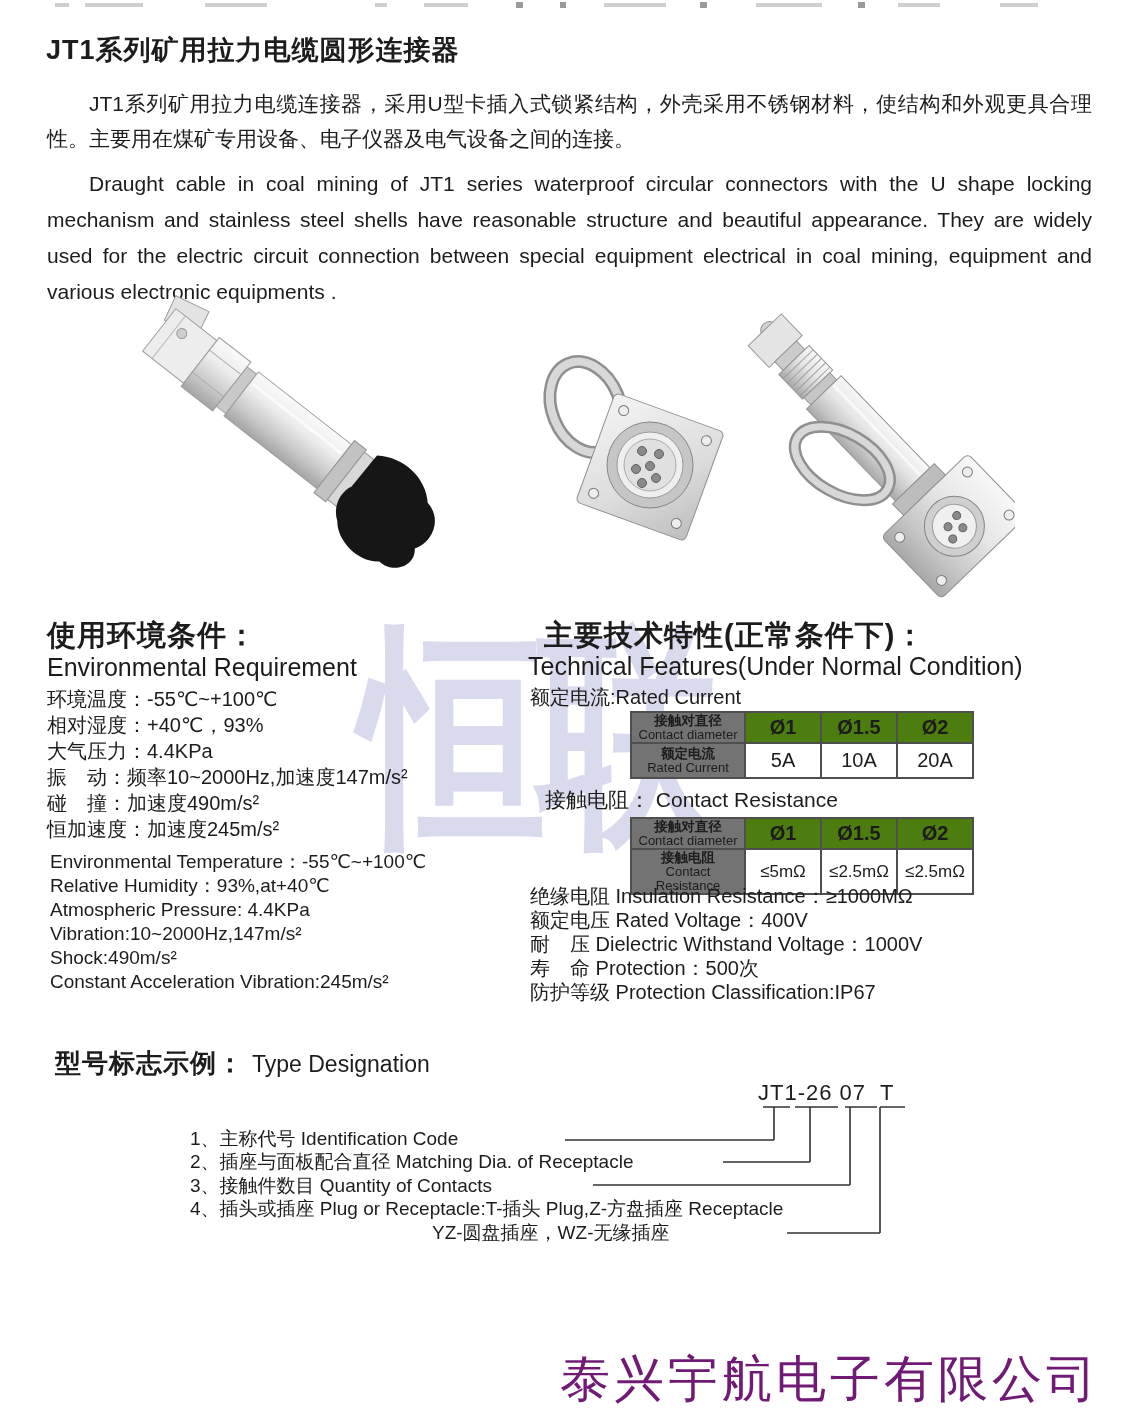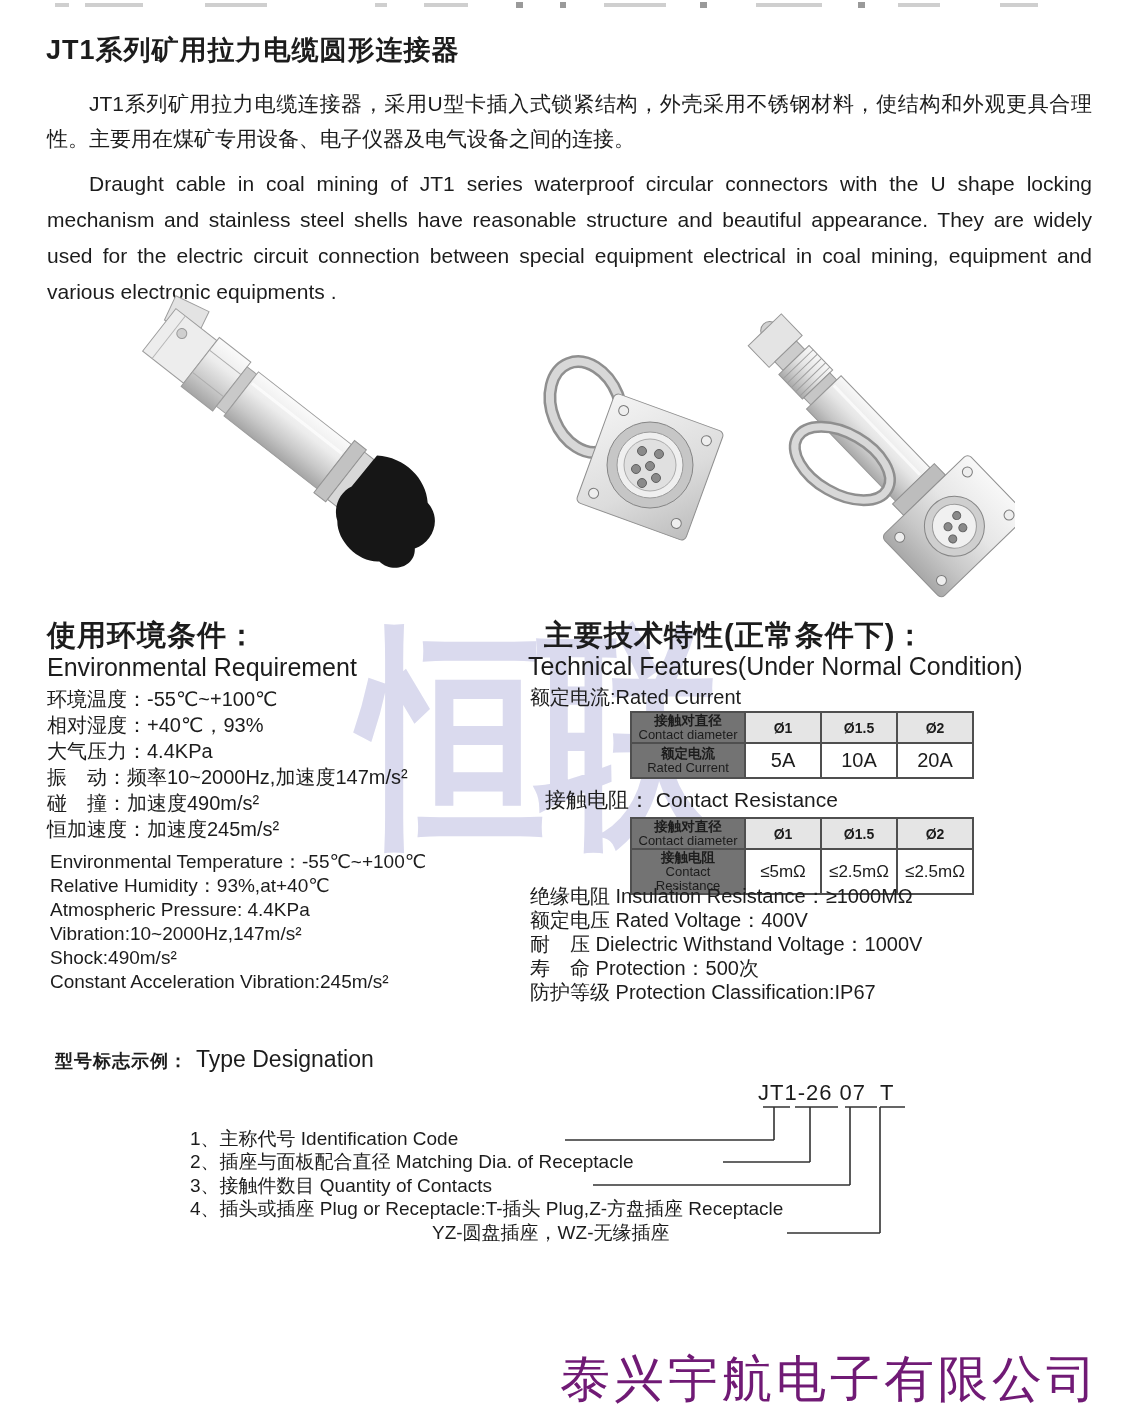--- a/index.html
+++ b/index.html
@@ -24,24 +24,24 @@
   .lines div{white-space:nowrap;}
   #env-zh-lines{line-height:26px;}
   #env-en-lines{font-size:19px;line-height:24px;}
   #specs{line-height:24px;}
   .tbl-label{font-size:20px;}
   table.spec-table{position:absolute;border-collapse:collapse;z-index:1;background:#fff;}
   table.spec-table td{border:2px solid #4f4f4f;text-align:center;vertical-align:middle;padding:0;}
   td.lbl{background:#737373;width:112px;}
   td.lbl .lz{display:block;font-size:13.5px;font-weight:bold;line-height:14px;padding-top:1px;}
   td.lbl .le{display:block;font-size:13px;line-height:14px;}
-  td.hd{background:#e5e5e5;width:74px;height:29px;font-size:14px;font-weight:bold;}
+  td.hd{background:#4d7c0f;width:74px;height:29px;font-size:20px;font-weight:bold;}
   td.val{background:#ffffff;height:33px;font-size:20px;}
   td.val.small{font-size:17px;margin-top:24px;}
-  #td-heading .zh{font-size:18px;font-weight:bold;letter-spacing:1px;margin-top:20px;}
+  #td-heading .zh{font-size:26px;font-weight:bold;letter-spacing:1px;margin-top:20px;}
   #td-heading .en{font-size:23px;margin-left:8px;margin-top:24px;}
   #td-code{left:758px;top:1080px;font-size:22px;letter-spacing:1px;white-space:pre;}
   #td-items{left:190px;top:1127px;font-size:19px;line-height:23.4px;}
   #td-items .cont{margin-left:242px;}
   svg{display:block;}
 </style>
 </head>
 <body>
 
 <div id="page">

